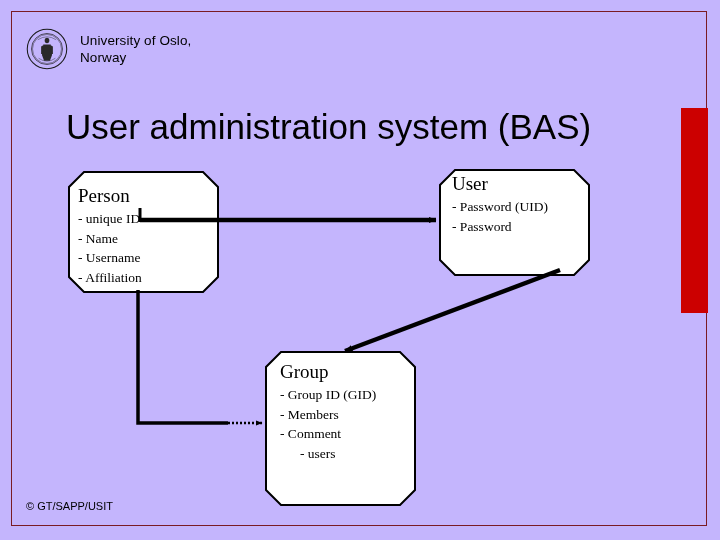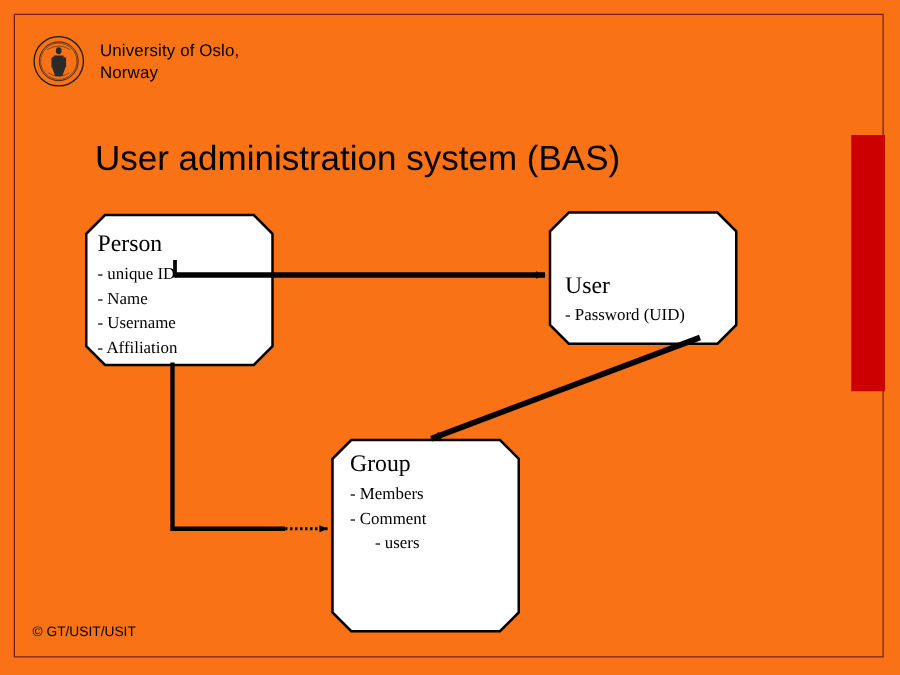--- a/index.html
+++ b/index.html
@@ -4,21 +4,21 @@
 <style>
   html, body {
     margin: 0;
     padding: 0;
     background: #ffffff;
   }
   #slide {
     position: relative;
     width: 720px;
     height: 540px;
-    background: #f97316;
+    background: #c4b5fd;
     overflow: hidden;
     font-family: "Liberation Sans", sans-serif;
   }
   
   #frame {
     position: absolute;
     left: 11px;
     top: 11px;
     width: 696px;
     height: 515px;
@@ -55,23 +55,23 @@
     line-height: 17px;
     color: #000000;
     white-space: pre-line;
     padding-top: 4px;
     letter-spacing: 0.1px;
   }
 
   
   #title {
     position: absolute;
-    left: 76px;
+    left: 66px;
     top: 108px;
-    font-size: 28px;
+    font-size: 35px;
     line-height: 38px;
     color: #000000;
     white-space: nowrap;
   }
 
   
   #diagram {
     position: absolute;
     left: 0;
     top: 0;
@@ -96,21 +96,21 @@
   .entity-attr {
     font-size: 13.5px;
     line-height: 19.5px;
     white-space: nowrap;
   }
   .entity-attr.sub {
     padding-left: 20px;
   }
 
   #entity-person { left: 78px; top: 184px; }
-  #entity-user   { left: 452px; top: 172px; margin-top: 45px; }
+  #entity-user   { left: 452px; top: 172px; }
   #entity-group  { left: 280px; top: 360px; }
 
   
   #footer {
     position: absolute;
     left: 26px;
     top: 499px;
     font-size: 11px;
     line-height: 14px;
     color: #000000;
@@ -183,27 +183,29 @@
       <div class="entity-attr">- Name</div>
       <div class="entity-attr">- Username</div>
       <div class="entity-attr">- Affiliation</div>
     </div>
   </div>
 
   <div class="entity" id="entity-user">
     <div class="entity-title">User</div>
     <div class="entity-attrs">
       <div class="entity-attr">- Password (UID)</div>
+      <div class="entity-attr">- Password</div>
     </div>
   </div>
 
   <div class="entity" id="entity-group">
     <div class="entity-title">Group</div>
     <div class="entity-attrs">
+      <div class="entity-attr">- Group ID (GID)</div>
       <div class="entity-attr">- Members</div>
       <div class="entity-attr">- Comment</div>
       <div class="entity-attr sub">- users</div>
     </div>
   </div>
 
-  <div id="footer">© GT/USIT/USIT</div>
+  <div id="footer">© GT/SAPP/USIT</div>
 
 </div>
 
 </body></html>

